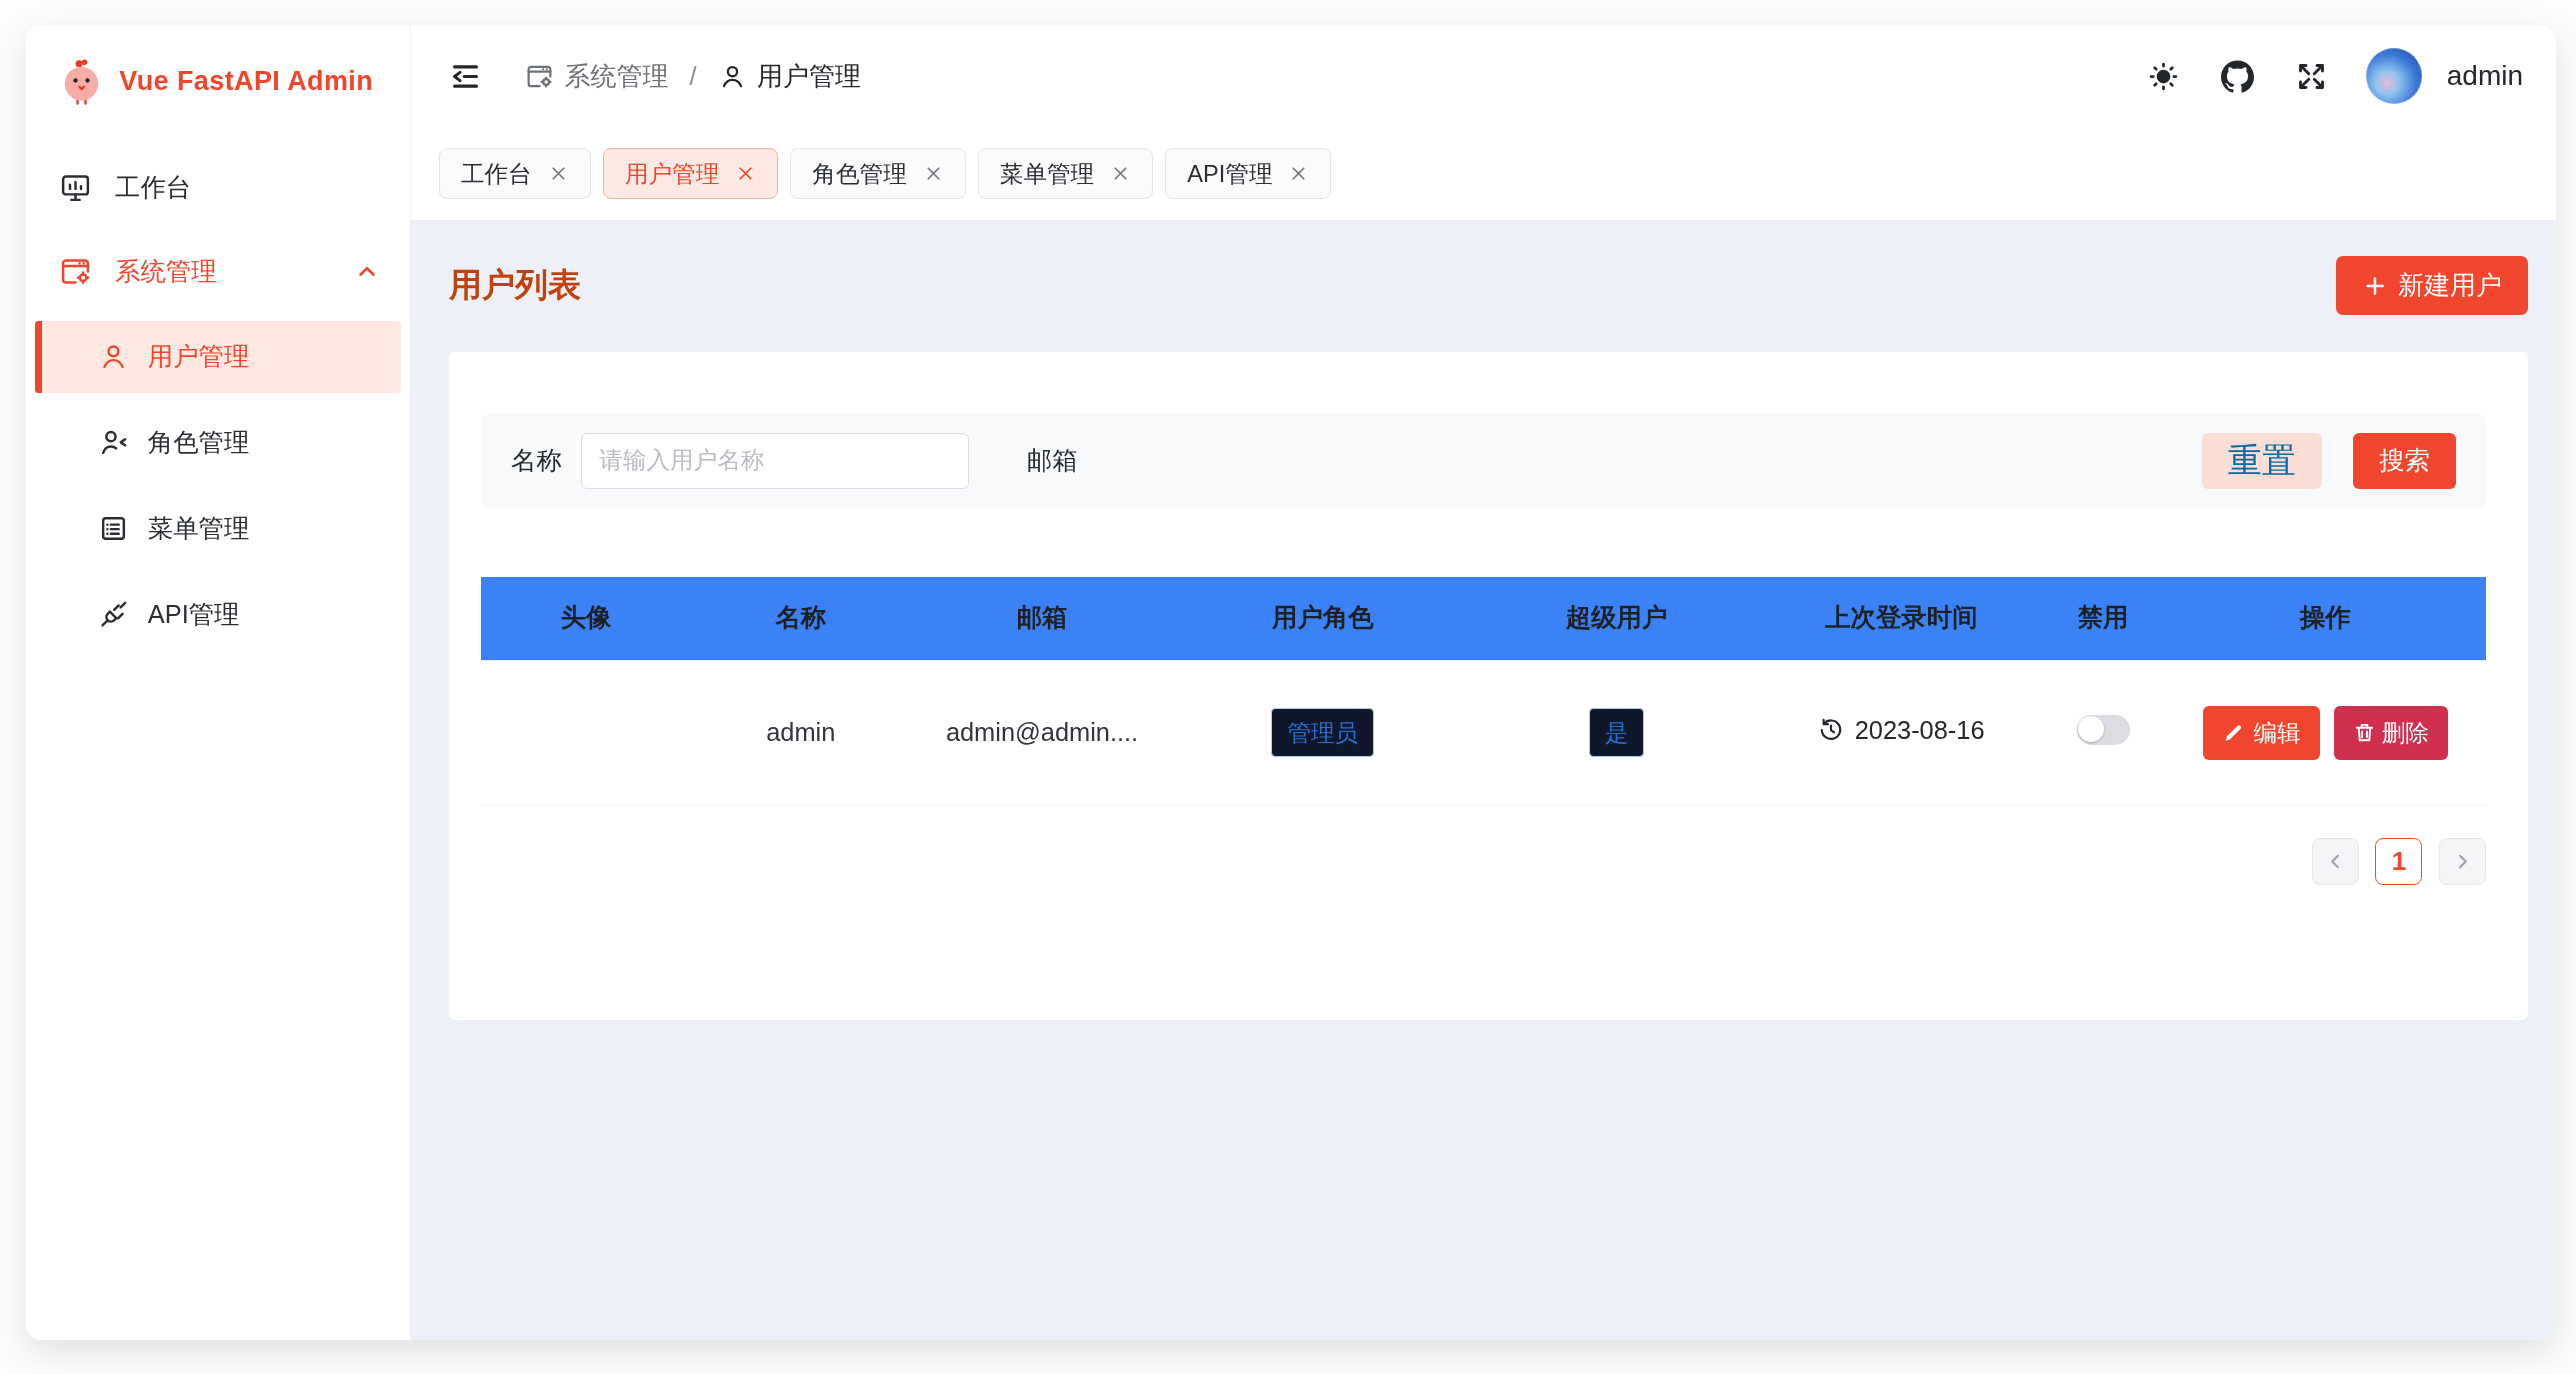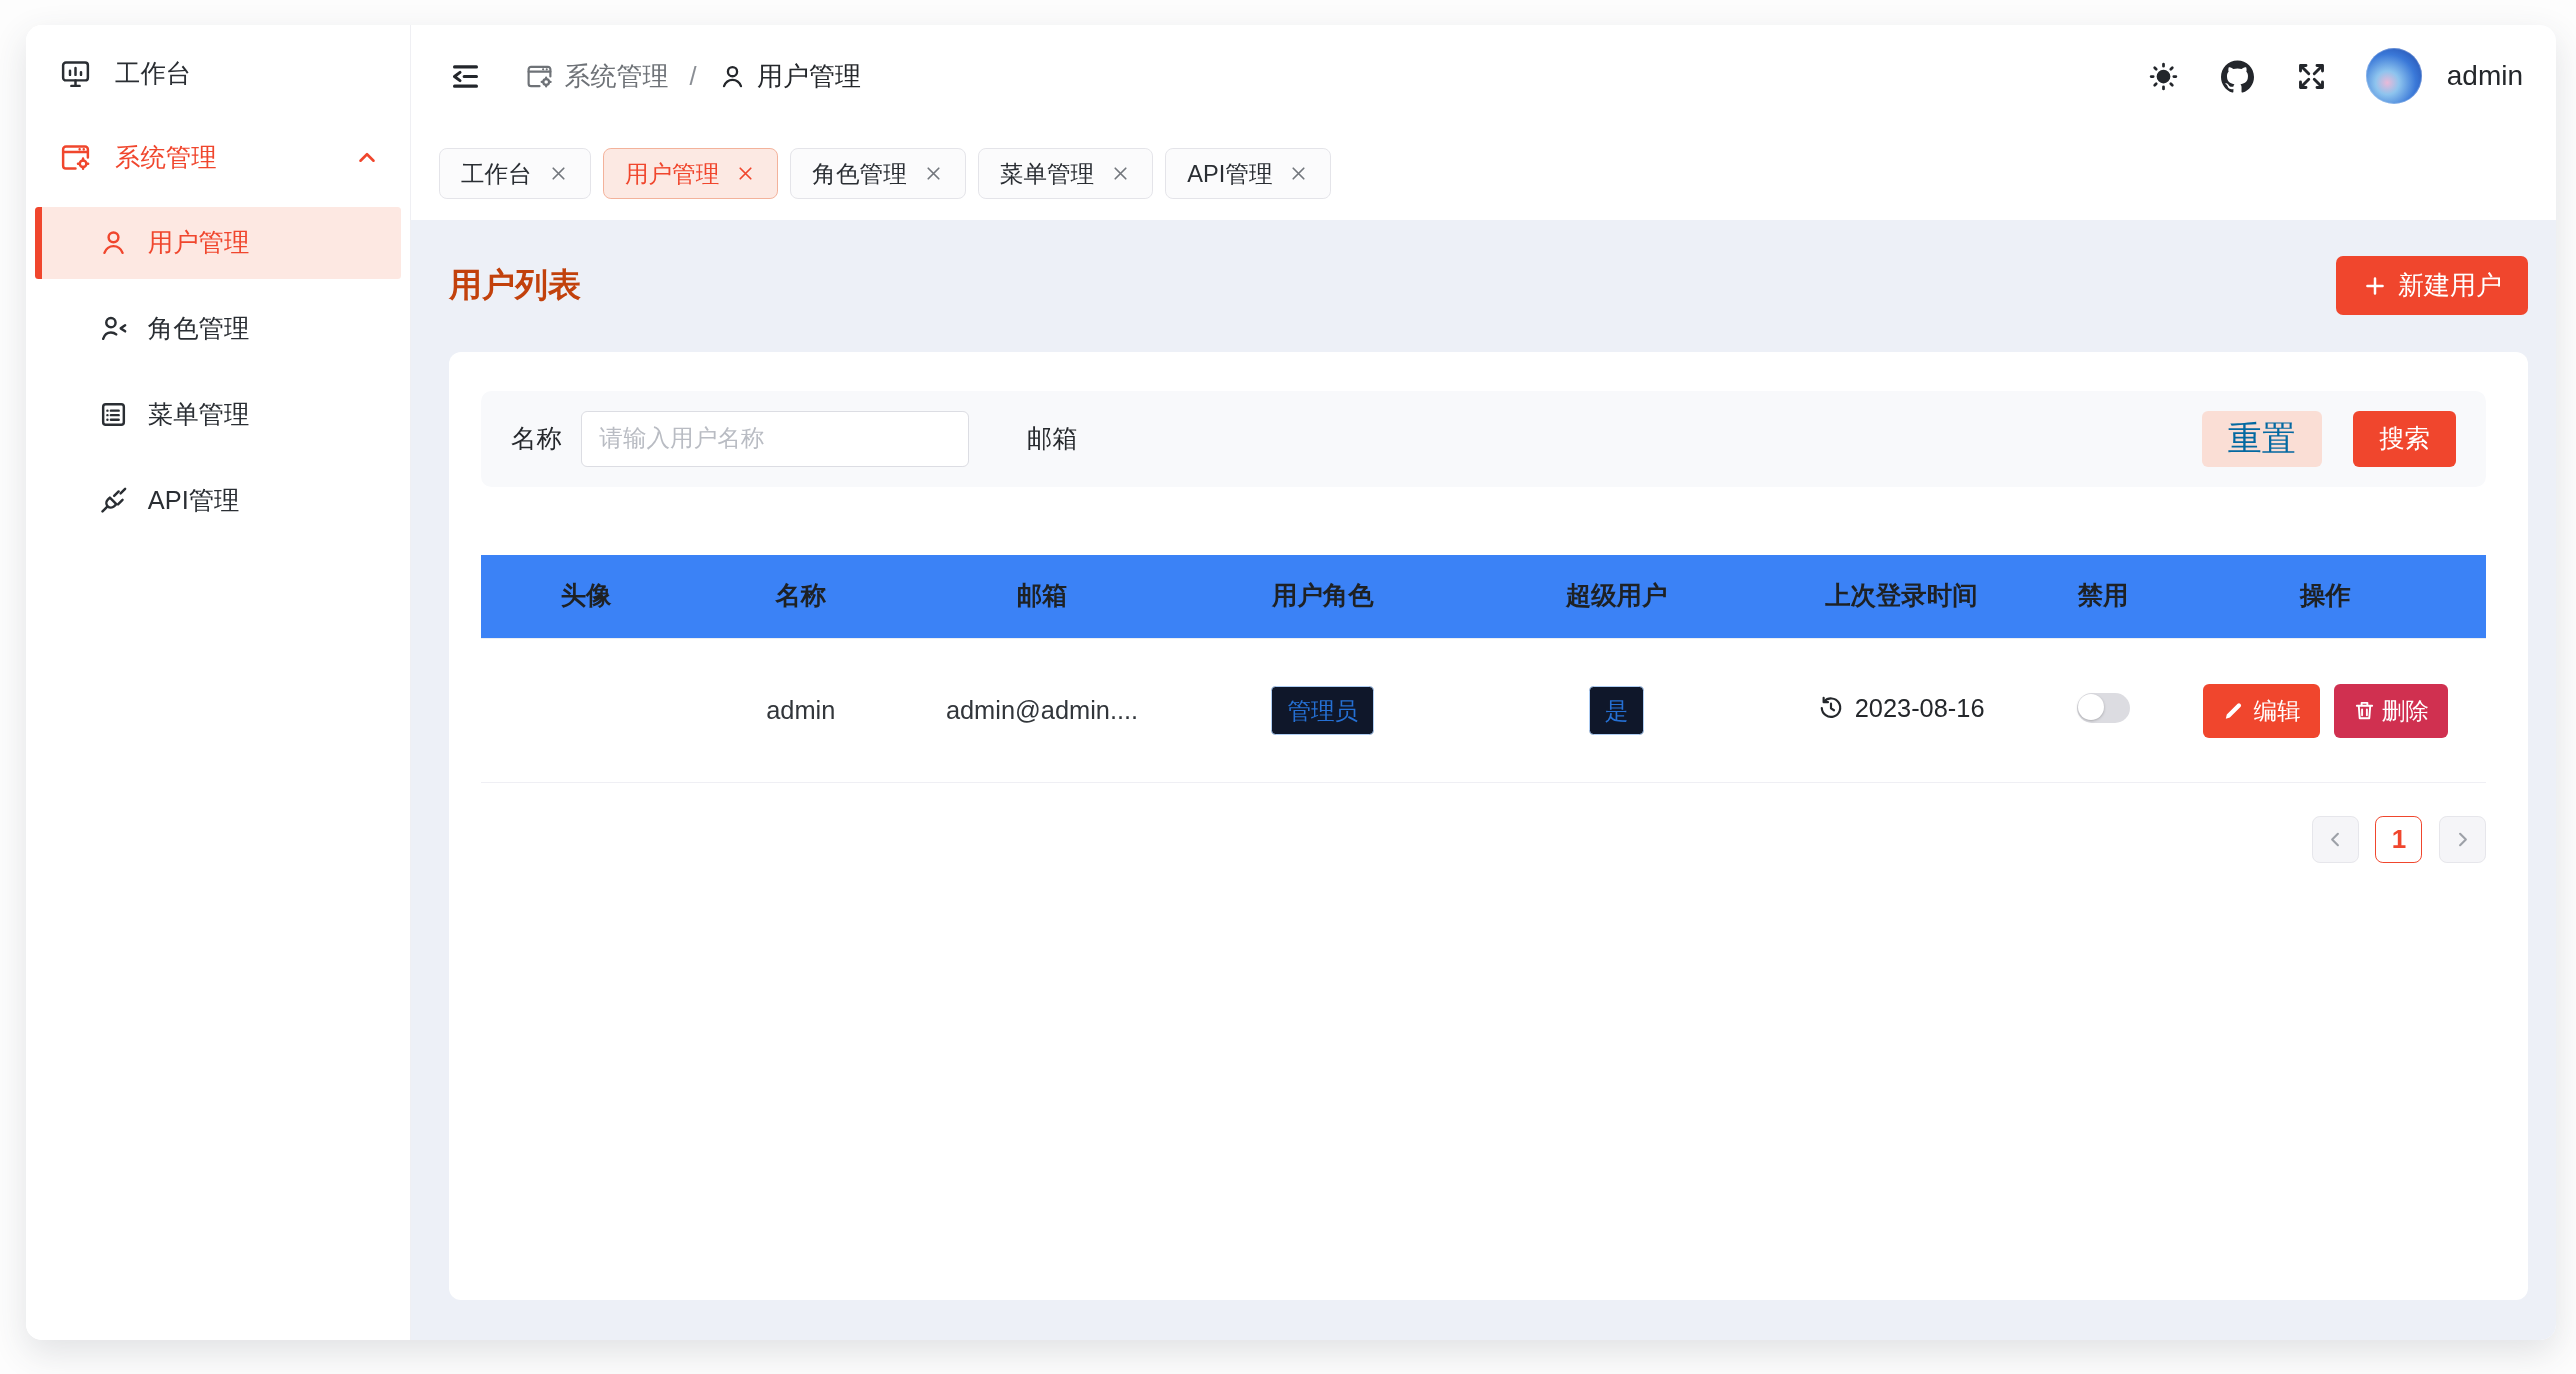--- a/index.html
+++ b/index.html
@@ -62,21 +62,21 @@
 
   .content { flex:1; padding:0 28px 0 38px; min-width:0; }
   .page-head { height:132px; display:flex; align-items:center; justify-content:space-between; }
   .page-title { font-size:33px; font-weight:600; color:#c2410c; }
 
   .btn { display:inline-flex; align-items:center; justify-content:flex-end; gap:10.5px;
     border:none; border-radius:6.1px; cursor:pointer; font-family:inherit; }
   .btn-new { height:59px; padding:0 26px; background:#F0462D; color:#fff; font-size:26px; border-radius:7px; }
   .btn-new svg { width:26px; height:26px; }
 
-  .card { height:948px; background:#fff; border-radius:12px; padding:39px 42px 0 32px; }
+  .card { height:668px; background:#fff; border-radius:6px; padding:61px 42px 0 32px; }
 
   .filter-box { height:96px; background:#F8F9FB; border-radius:10.5px;
     display:flex; align-items:center; padding:0 30px; }
   .f-label { font-size:25.4px; color:#25282c; margin-right:19px; }
   .f-input { height:56px; width:388px; border:0.9px solid #dcdde3; border-radius:6.1px;
     background:#fff; padding:0 17.5px; font-size:23.6px; color:#2a2e33; font-family:inherit; outline:none; }
   .f-input::placeholder { color:#b9bcc3; }
   .gap-email { margin-left:58px; }
   .filter-spacer { flex:1; }
   .btn-reset { height:56px; padding:0 26px; background:#FADED5; color:#0369a1; font-size:34px; }
@@ -107,20 +107,34 @@
   .page-btn.nav svg { width:23px; height:23px; }
   .page-btn.current { background:#fff; border:1.8px solid #F0462D; color:#F0462D; font-weight:700; }
 </style>
 </head>
 <body>
 
 <div class="stage">
   <div class="app">
 
     <aside class="sidebar">
+      <div class="logo-row">
+        <span>
+          <svg viewBox="0 0 64 64" width="51" height="51">
+            <circle cx="29" cy="11" r="4.5" fill="#E83E28"></circle>
+            <circle cx="36" cy="9" r="3.4" fill="#E83E28"></circle>
+            <path d="M27 56v5M37 56v5" stroke="#E83E28" stroke-width="3" stroke-linecap="round"></path>
+            <circle cx="32" cy="36" r="21" fill="#F7ADA6"></circle>
+            <circle cx="24.5" cy="32" r="2.7" fill="#26221f"></circle>
+            <circle cx="39.5" cy="32" r="2.7" fill="#26221f"></circle>
+            <path d="M29.5 40l2.8 2.8L35 40" stroke="#E83E28" stroke-width="3" fill="none" stroke-linecap="round" stroke-linejoin="round"></path>
+          </svg>
+        </span>
+        <span class="logo-title">Vue FastAPI Admin</span>
+      </div>
 
       <nav class="menu">
         <div class="menu-item">
           <span class="mi">
             <svg viewBox="0 0 24 24" fill="none" stroke="currentColor" stroke-width="1.8" stroke-linecap="round" stroke-linejoin="round">
               <rect x="3" y="4" width="18" height="13" rx="2"></rect>
               <path d="M8 13v-3M12 13V8M16 13v-2M9 21h6M12 17v4"></path>
             </svg>
           </span>
           <span>工作台</span>

